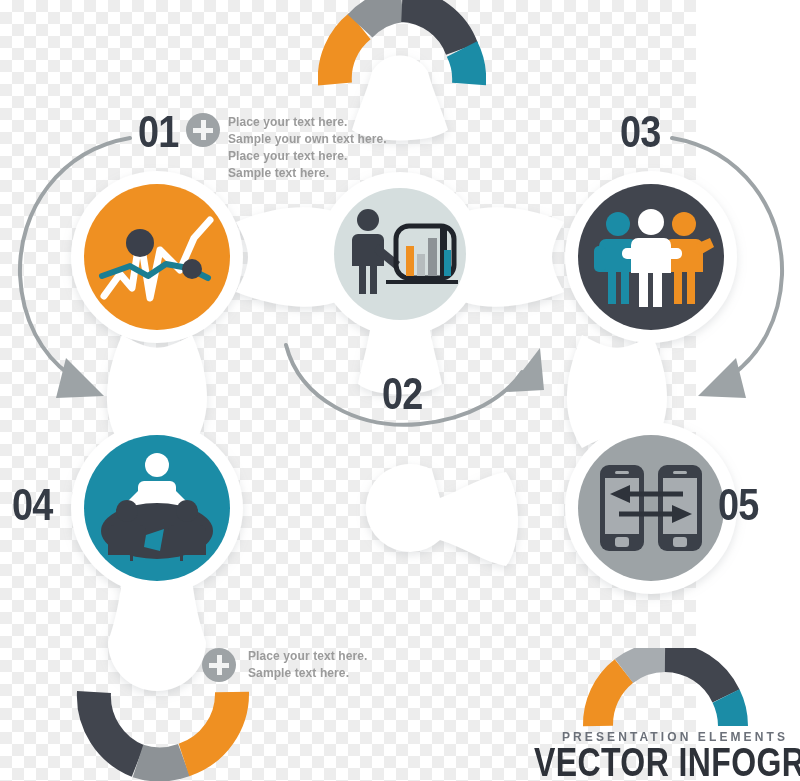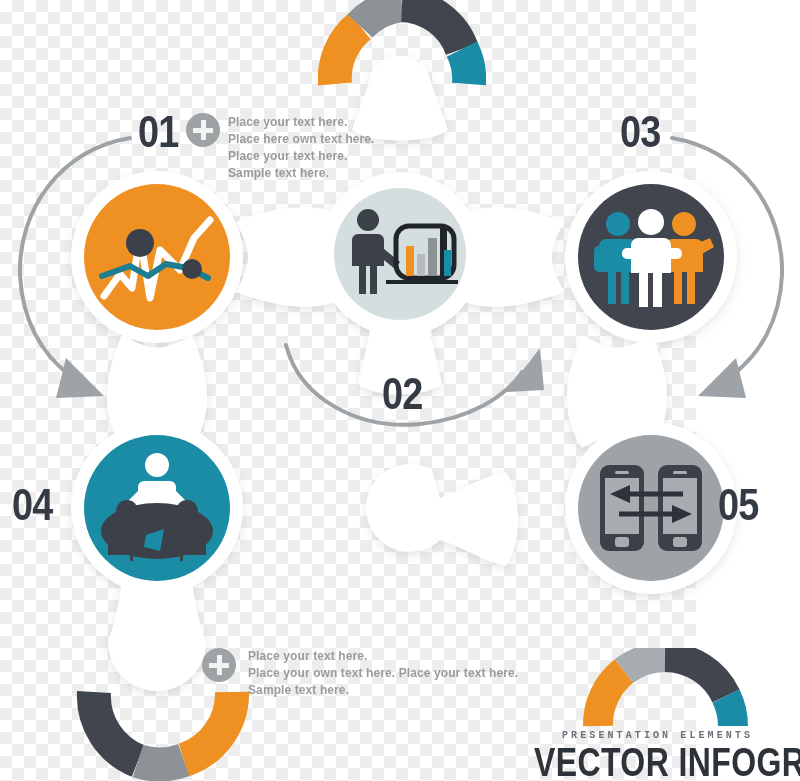--- a/index.html
+++ b/index.html
@@ -58,25 +58,24 @@
   .plus:before,.plus:after{
     content:"";position:absolute;background:#f3f4f4;
   }
   .plus:before{left:7px;top:14.5px;width:20px;height:5px;}
   .plus:after{left:14.5px;top:7px;width:5px;height:20px;}
 
   
   .logo-sub{
     position:absolute;
     color:#6b7079;
-    font-size:10px;
+    font-size:12px;
     font-weight:bold;
     letter-spacing:3.1px;
     white-space:nowrap;
-    font-family:Liberation Mono, monospace;
   }
   .logo-main{
     position:absolute;
     color:#2e3239;
     font-size:40px;
     font-weight:bold;
     letter-spacing:.5px;
     line-height:1;
     white-space:nowrap;
     transform:scaleX(.80);
@@ -167,21 +166,21 @@
       <polyline points="18,92 46,82 64,92 82,80 104,84 124,94" fill="none" stroke="#1B7E92" stroke-width="6" stroke-linejoin="round" stroke-linecap="round"></polyline>
       <circle cx="56" cy="59" r="14" fill="#3B404B"></circle>
       <circle cx="108" cy="85" r="10" fill="#3B404B"></circle>
     </svg>
   </div>
   <div class="num" style="left:138px;top:110px;">01</div>
 
   <div class="plus" style="left:186px;top:113px;"></div>
   <div class="copy" style="left:228px;top:114px;">
     <div>Place your  text here.</div>
-    <div>Place here own text here.</div>
+    <div>Sample your own text here.</div>
     <div>Place your  text here.</div>
     <div>Sample text here.</div>
   </div>
 
   <div class="abs" style="left:334px;top:188px;width:132px;height:132px;border-radius:50%;background:#D5DEDE;">
     <svg viewBox="0 0 132 132" width="132" height="132">
 
       <circle cx="34" cy="32" r="11" fill="#3B4049"></circle>
       <path d="M24,46 h20 a6,6 0 0 1 6,6 v26 h-7 v28 h-7 v-28 h-4 v28 h-7 v-28 h-7 v-26 a6,6 0 0 1 6,-6 Z" fill="#3B4049"></path>
 
@@ -268,21 +267,20 @@
 
       <line x1="41" y1="79" x2="102" y2="79" stroke="#2E333B" stroke-width="5"></line>
       <polygon points="114,79 94,70 94,88" fill="#2E333B"></polygon>
     </svg>
   </div>
   <div class="num" style="left:718px;top:483px;">05</div>
 
   <div class="plus" style="left:202px;top:648px;"></div>
   <div class="copy" style="left:248px;top:648px;">
     <div>Place your  text here.</div>
-    <div>Place your own text here. Place your  text here.</div>
     <div>Sample text here.</div>
   </div>
 
   <svg class="abs" style="left:576px;top:648px;" width="180" height="82" viewBox="0 0 180 82">
     <g fill="none" stroke-width="30">
       <path d="M22,78 A68,68 0 0 1 48,23" stroke="#EF9022"></path>
       <path d="M48,23 A68,68 0 0 1 89,9" stroke="#A7ACB0"></path>
       <path d="M89,9 A68,68 0 0 1 150,48" stroke="#41454E"></path>
       <path d="M150,48 A68,68 0 0 1 157,78" stroke="#1B8CA6"></path>
     </g>

